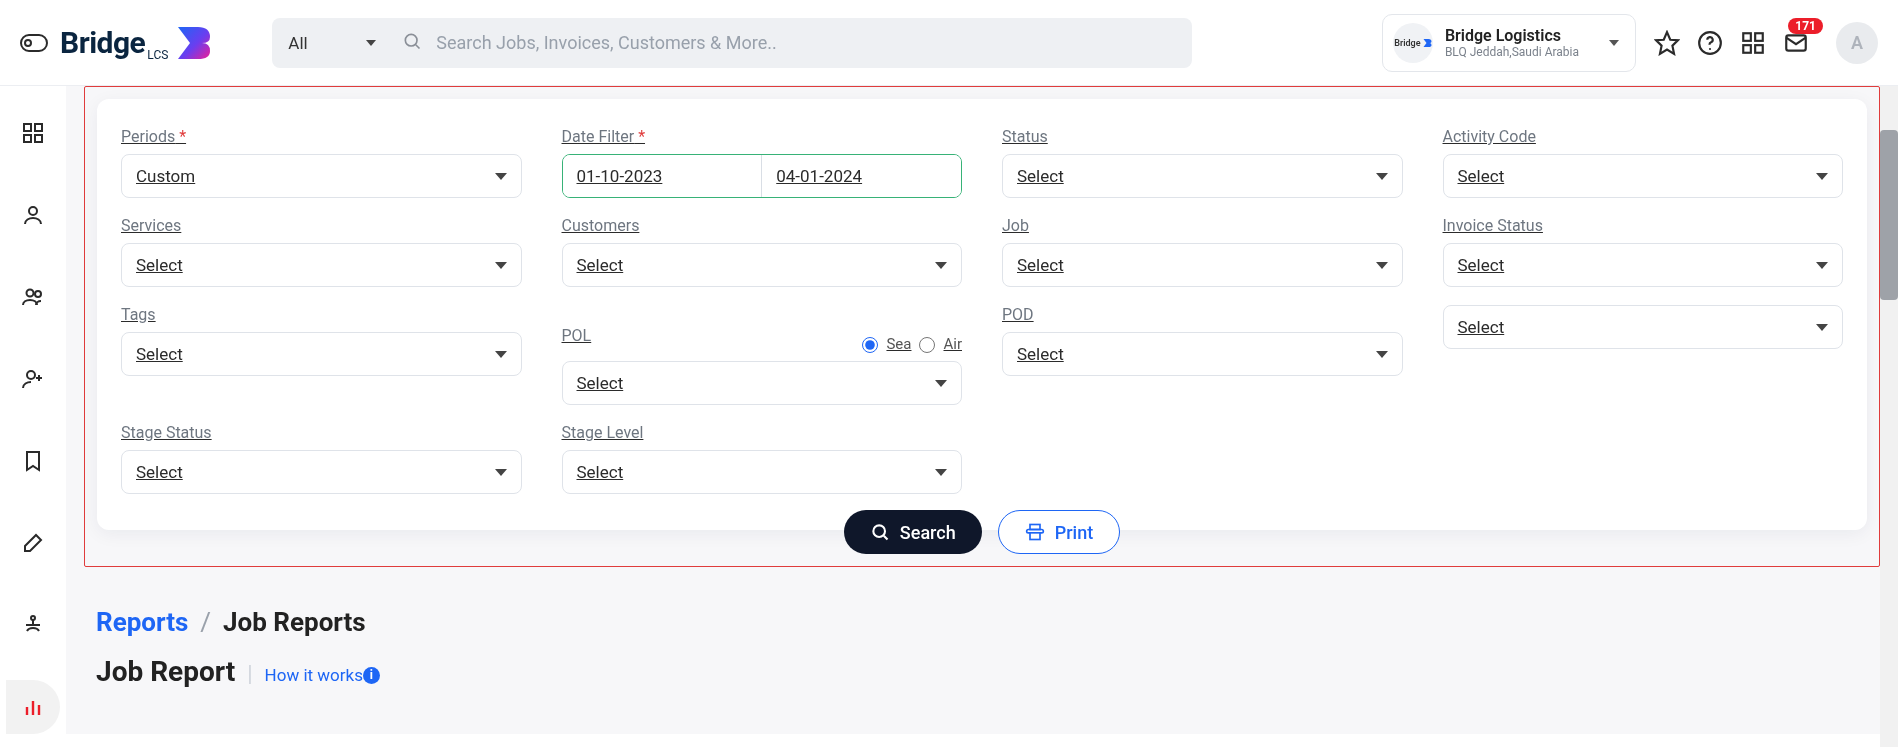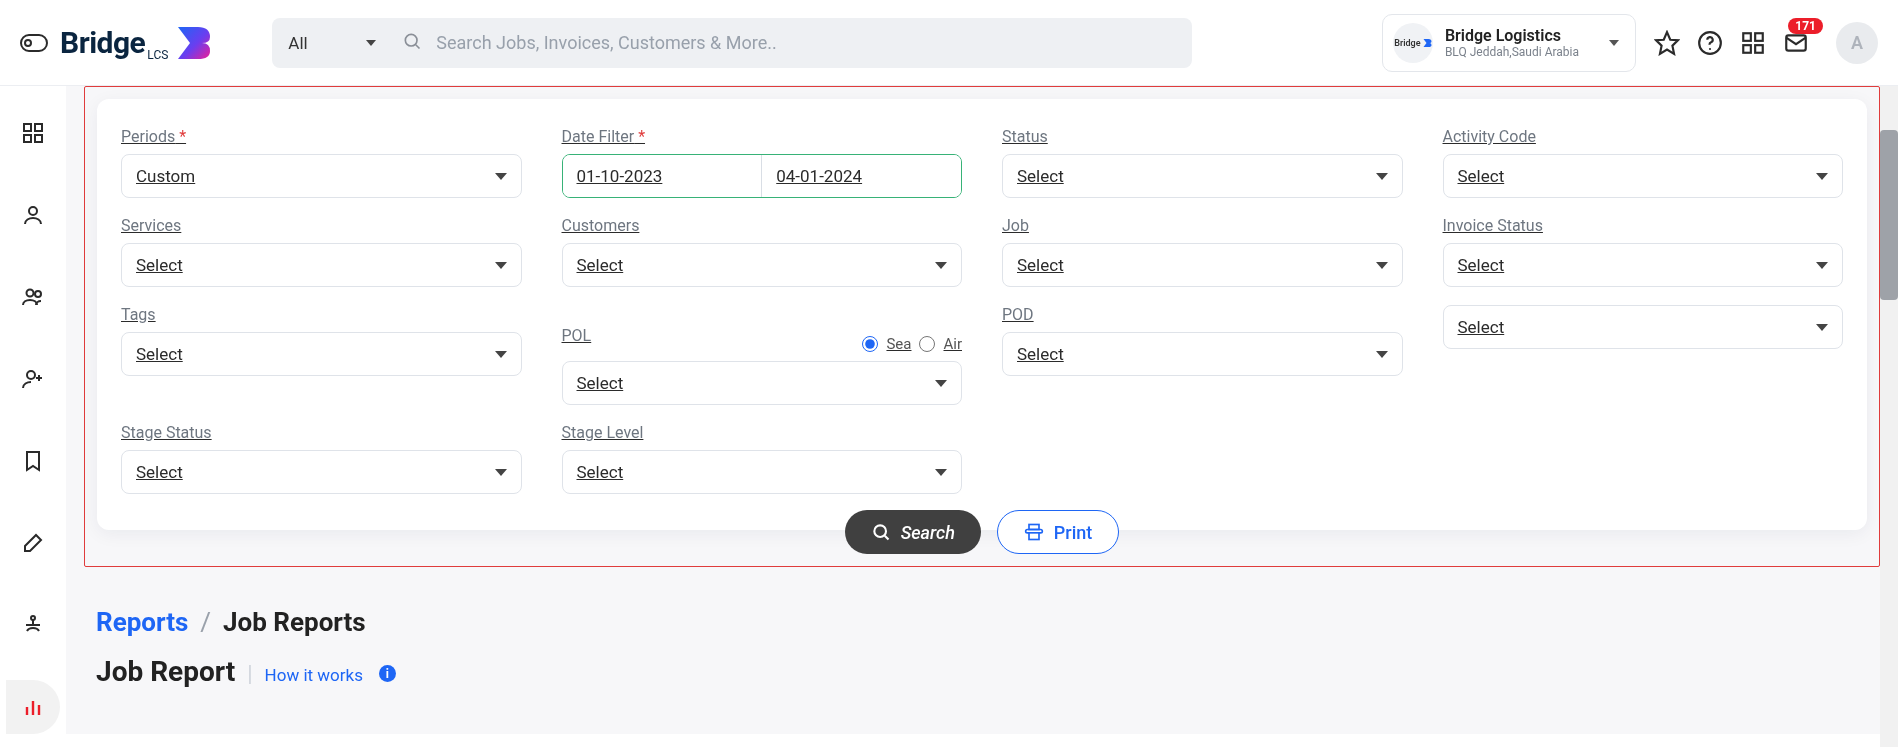--- a/index.html
+++ b/index.html
@@ -56,36 +56,36 @@
   .req::after { content: " *"; color: #e03c3c; }
 
   .select, .input-date { height: 44px; border: 1px solid #dfe3e9; border-radius: 8px; background: #fff; display: flex; align-items: center; justify-content: space-between; padding: 0 14px; font-size: 17px; color: #2b2b2b; }
   .select .caret { border-left: 6px solid transparent; border-right: 6px solid transparent; border-top: 7px solid #444; }
 
   .date-pair { height: 44px; display: flex; border: 1px solid #37b277; border-radius: 8px; overflow: hidden; }
   .date-pair .half { flex: 1; display: flex; align-items: center; padding: 0 14px; font-size: 17px; background: #fff; }
   .date-pair .half + .half { border-left: 1px solid #d9dee5; }
 
   .radio-row { display:flex; align-items:flex-end; justify-content:space-between; }
-  .radio-row .radios { display:flex; gap:8px; font-size:15px; color:#555; align-items:center;margin-top:30px; }
+  .radio-row .radios { display:flex; gap:8px; font-size:15px; color:#555; align-items:flex-end;margin-top:30px; }
   .radio-row input[type=radio] { width: 16px; height: 16px; accent-color: #1e66f5; }
 
   .btn-row { display:flex; justify-content:center; gap:16px; margin-top: -20px; position: relative; z-index: 2; }
   .btn { height: 44px; border-radius: 28px; display:flex; align-items:center; gap:10px; padding: 0 26px; font-size: 18px; font-weight: 500; cursor: pointer; border: none; }
-  .btn-primary { background:#404040; color:#fff;font-style:italic; }
+  .btn-primary { background:#0f172a; color:#fff; }
   .btn-outline { background:#fff; color:#1e66f5; border:1.5px solid #1e66f5; }
 
   .crumbs { margin: 40px 0 10px 12px; font-size: 26px; font-weight:700; color:#222; display:flex; align-items:center; gap:12px; }
   .crumbs .root { color:#1e66f5; }
   .crumbs .sep { color:#9aa1ab; font-weight:400; }
 
   .report-heading { margin: 18px 0 0 12px; display:flex; align-items:baseline; gap:12px; }
   .report-heading .title { font-size: 28px; font-weight:700; color:#222; }
   .report-heading .divider { color:#cfd4db; font-size: 22px; }
-  .report-heading .hiw { color:#1e66f5; font-size:17px; display:flex; align-items:flex-start; gap:16px; }
+  .report-heading .hiw { color:#1e66f5; font-size:17px; display:flex; align-items:center; gap:0; }
   .info-dot { width:17px; height:17px; border-radius:50%; background:#1e66f5; color:#fff; font-size:12px; font-weight:700; display:flex; align-items:center; justify-content:center; }
 
   
   .right-track { position: fixed; top:86px; right:0; width:18px; height: 661px; background:#f1f1f1; }
   .right-thumb { position: fixed; top:130px; right:0; width:18px; height:170px; background:#9ea2a8; border-radius: 4px; }
 
 </style>
 </head>
 <body>
 

